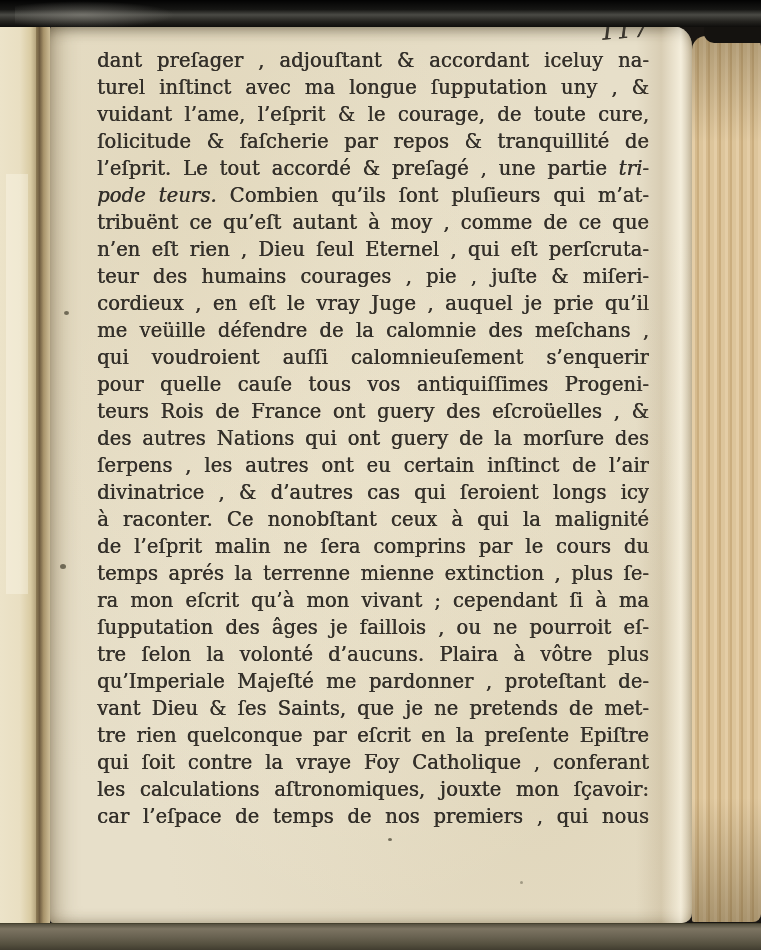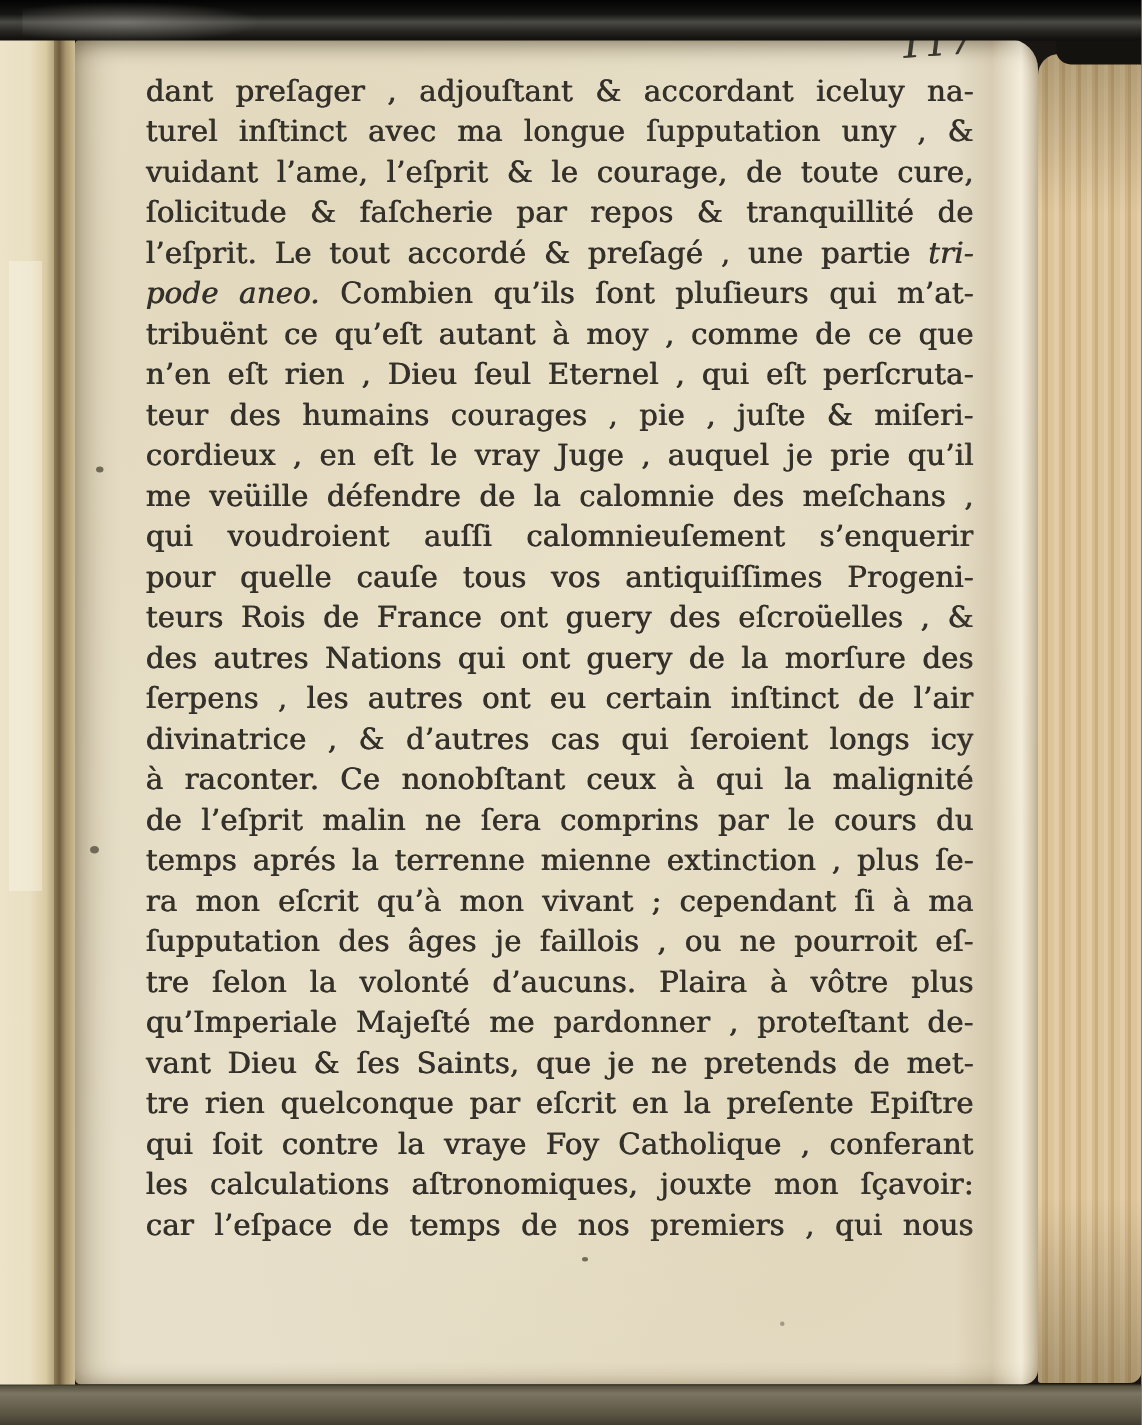--- a/index.html
+++ b/index.html
@@ -123,21 +123,21 @@
 
   <div class="page">
     <div class="page-number">117</div>
 
     <div class="text-block" id="text-block">
         <div class="line"><span>dant preſager , adjouſtant &amp; accordant iceluy na-</span></div>
         <div class="line"><span>turel inſtinct avec ma longue ſupputation uny , &amp;</span></div>
         <div class="line"><span>vuidant l’ame, l’eſprit &amp; le courage, de toute cure,</span></div>
         <div class="line"><span>ſolicitude &amp; faſcherie par repos &amp; tranquillité de</span></div>
         <div class="line"><span>l’eſprit. Le tout accordé &amp; preſagé , une partie </span><span class="it">tri-</span></div>
-        <div class="line"><span class="it">pode aneo.</span><span> Combien qu’ils ſont pluſieurs qui m’at-</span></div>
+        <div class="line"><span class="it">pode teurs.</span><span> Combien qu’ils ſont pluſieurs qui m’at-</span></div>
         <div class="line"><span>tribuënt ce qu’eſt autant à moy , comme de ce que</span></div>
         <div class="line"><span>n’en eſt rien , Dieu ſeul Eternel , qui eſt perſcruta-</span></div>
         <div class="line"><span>teur des humains courages , pie , juſte &amp; miſeri-</span></div>
         <div class="line"><span>cordieux , en eſt le vray Juge , auquel je prie qu’il</span></div>
         <div class="line"><span>me veüille défendre de la calomnie des meſchans ,</span></div>
         <div class="line"><span>qui voudroient auſſi calomnieuſement s’enquerir</span></div>
         <div class="line"><span>pour quelle cauſe tous vos antiquiſſimes Progeni-</span></div>
         <div class="line"><span>teurs Rois de France ont guery des eſcroüelles , &amp;</span></div>
         <div class="line"><span>des autres Nations qui ont guery de la morſure des</span></div>
         <div class="line"><span>ſerpens , les autres ont eu certain inſtinct de l’air</span></div>

